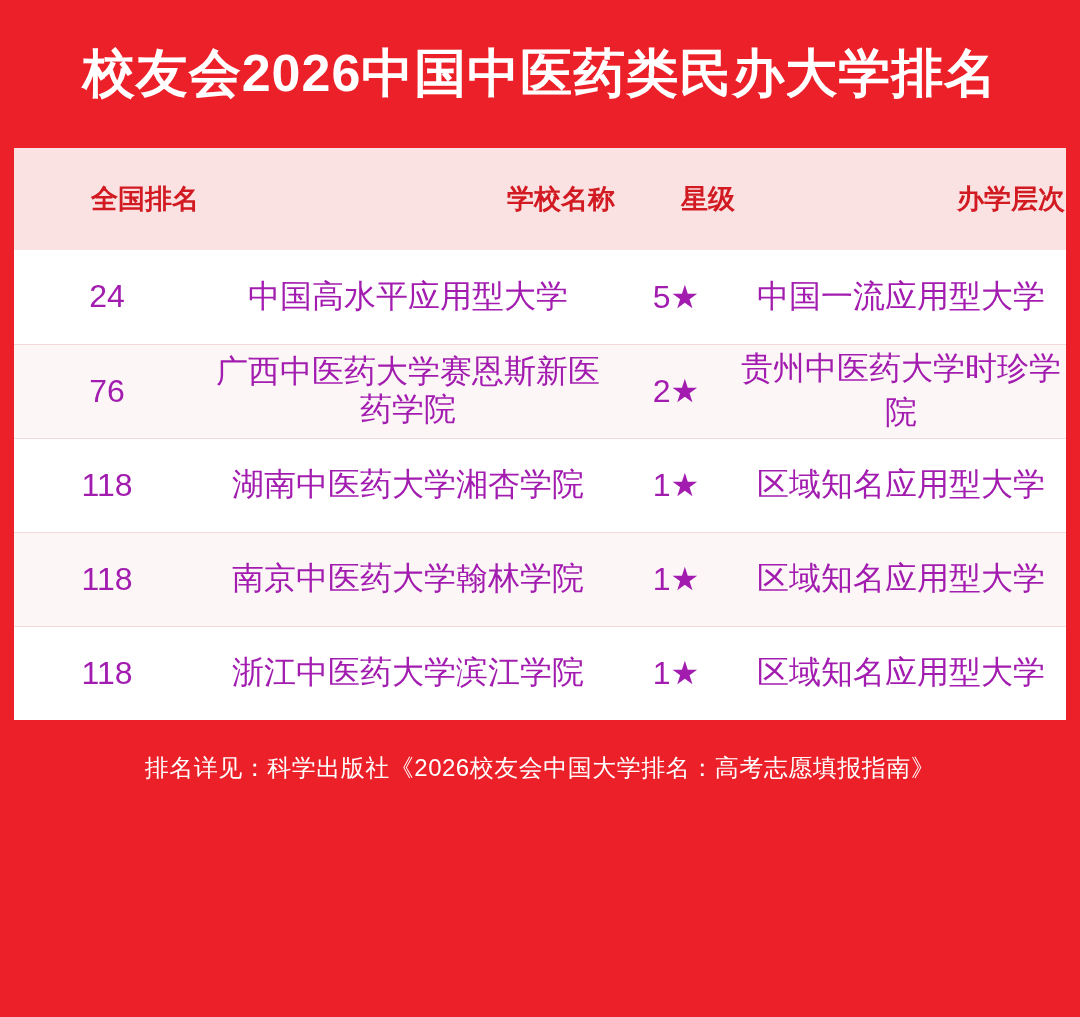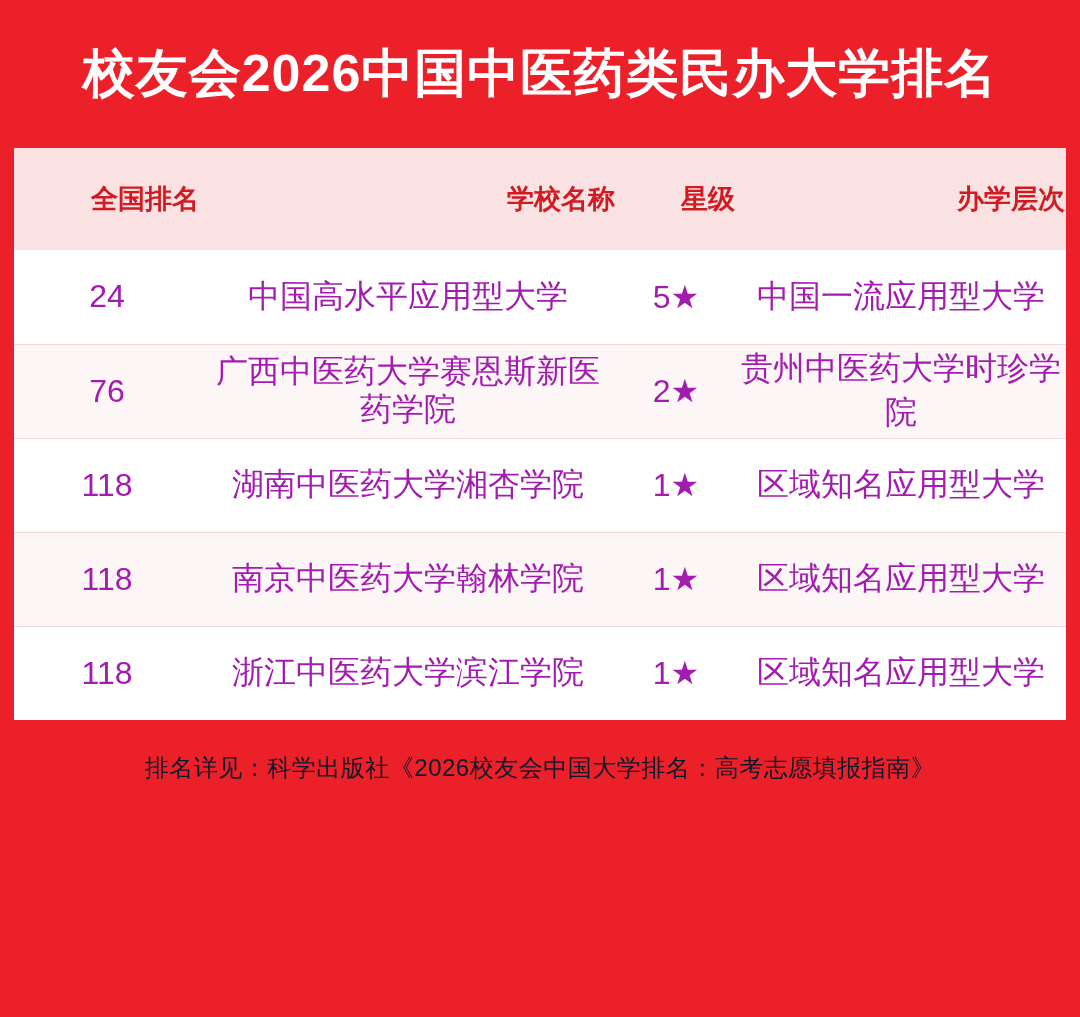--- a/index.html
+++ b/index.html
@@ -82,21 +82,21 @@
   col.c-star { width: 120px; }
   col.c-level { width: 330px; }
   .cell-name {
     line-height: 1.18;
   }
   .footer {
     height: 96px;
     display: flex;
     align-items: center;
     justify-content: center;
-    color: #0f172a;
+    color: #ffffff;
     font-size: 24px;
     letter-spacing: 0.5px;
     white-space: nowrap;
   }
 </style>
 </head>
 <body>
 
 <div class="page">
 

